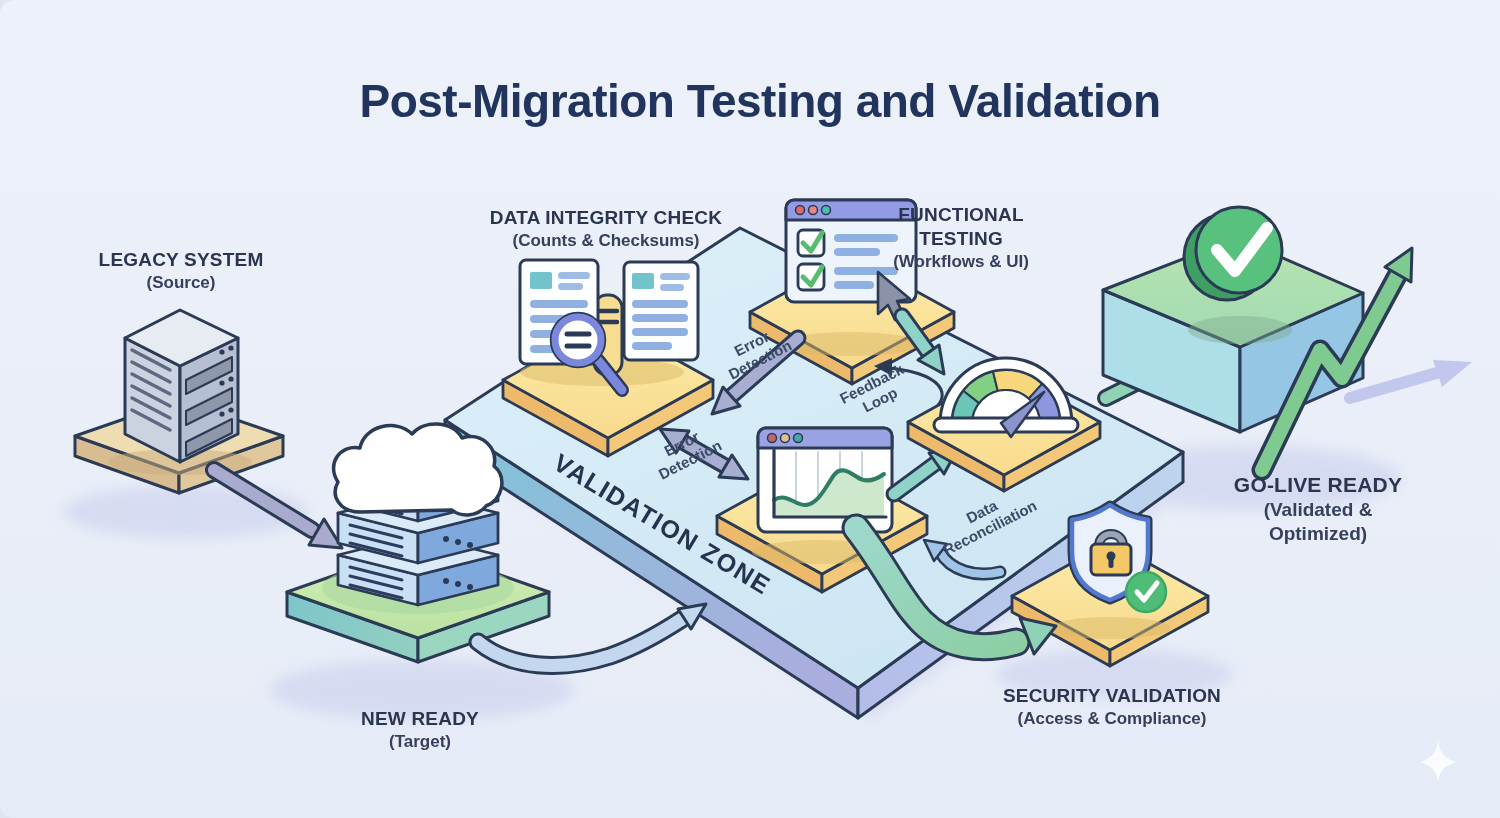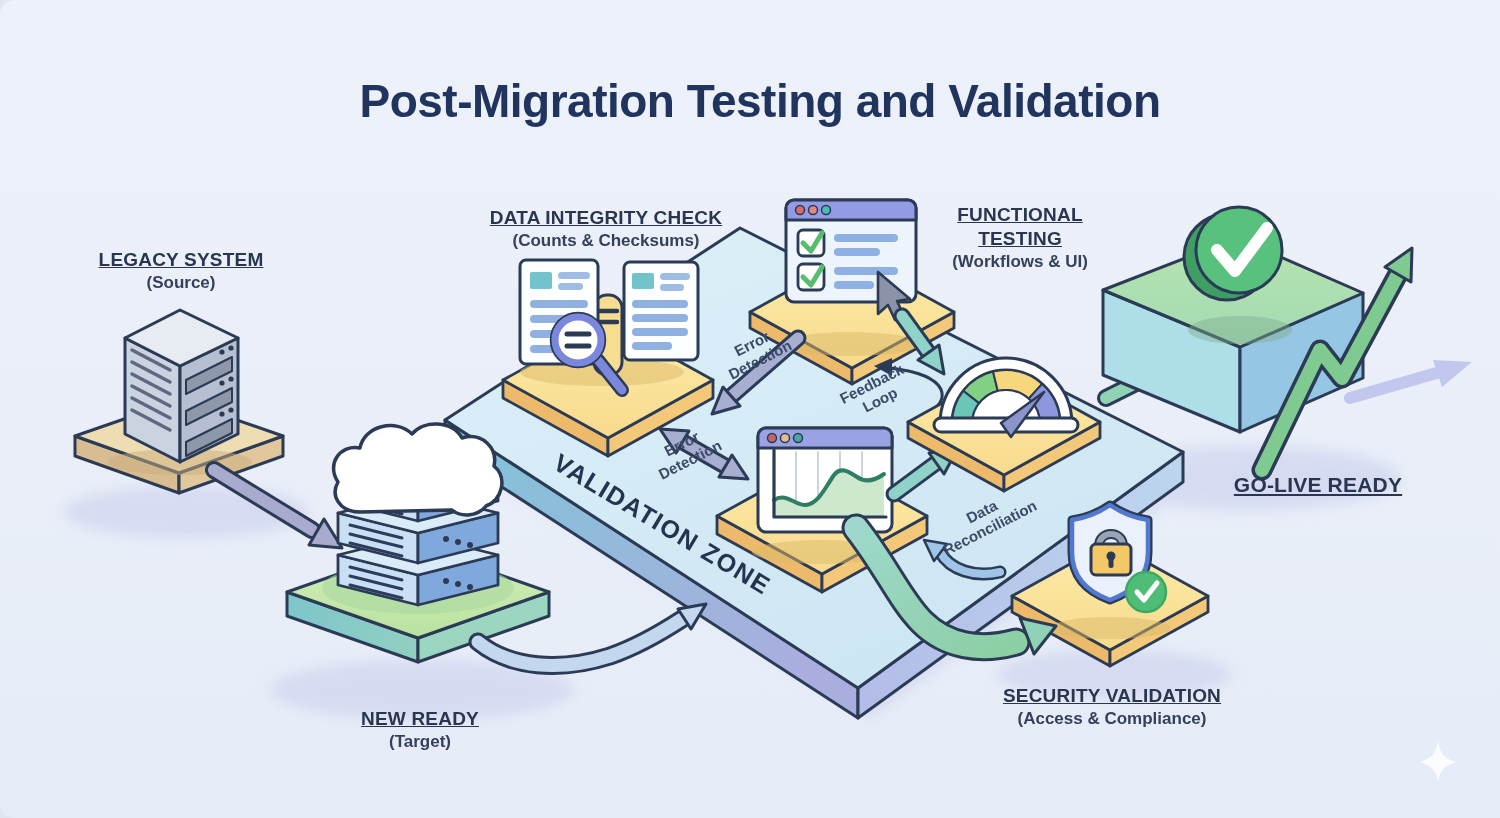--- a/index.html
+++ b/index.html
@@ -8,21 +8,21 @@
     background:linear-gradient(180deg,#edf1fa 0%,#e9eef8 55%,#e6ecf7 100%);
     border-radius:14px;
     font-family:"Liberation Sans",sans-serif;
     padding-left:20px;
   }
   .page-title{
     position:absolute;left:0;right:0;top:74px;text-align:center;
     font-size:46px;font-weight:bold;color:#20345e;letter-spacing:-0.5px;
   }
   .node-label{position:absolute;transform:translateX(-50%);text-align:center;line-height:1.25;}
-  .nl-title{font-size:19px;font-weight:bold;color:#2a3550;letter-spacing:.2px;text-decoration:underline;}
+  .nl-title{font-size:19px;font-weight:bold;color:#2a3550;letter-spacing:.2px;}
   .nl-sub{font-size:17px;font-weight:700;color:#35405c;}
   .flow-label{
     position:absolute;transform:translate(-50%,-50%) rotate(-27deg);
     text-align:center;font-size:15px;font-weight:600;color:#3d4a68;line-height:1.2;
   }
   .zone-label{
     position:absolute;left:556px;top:446px;transform:rotate(31deg);
     transform-origin:left center;white-space:nowrap;
     font-size:25px;font-weight:bold;letter-spacing:1.5px;color:#24334f;
   }
@@ -383,33 +383,34 @@
 <div class="node-label" style="left:420px;top:707px">
   <div class="nl-title">NEW READY</div>
   <div class="nl-sub">(Target)</div>
 </div>
 
 <div class="node-label" style="left:606px;top:206px">
   <div class="nl-title">DATA INTEGRITY CHECK</div>
   <div class="nl-sub">(Counts &amp; Checksums)</div>
 </div>
 
-<div class="node-label" style="left:1020px;top:203px">
+<div class="node-label" style="left:961px;top:203px">
   <div class="nl-title">FUNCTIONAL</div>
   <div class="nl-title">TESTING</div>
   <div class="nl-sub">(Workflows &amp; UI)</div>
 </div>
 
 <div class="node-label" style="left:1112px;top:684px">
   <div class="nl-title">SECURITY VALIDATION</div>
   <div class="nl-sub">(Access &amp; Compliance)</div>
 </div>
 
 <div class="node-label" style="left:1318px;top:472px">
   <div class="nl-title" style="font-size:21px">GO-LIVE READY</div>
+  <div class="nl-sub" style="font-size:19px">(Validated &amp; Optimized)</div>
 </div>
 
 <div class="zone-label">VALIDATION ZONE</div>
 
 <div class="flow-label" style="left:756px;top:352px;width:78px">Error Detection</div>
 <div class="flow-label" style="left:686px;top:452px;width:78px">Error Detection</div>
 <div class="flow-label" style="left:876px;top:392px;width:84px">Feedback Loop</div>
 <div class="flow-label" style="left:986px;top:520px;width:112px">Data Reconciliation</div>
 
 </div>

